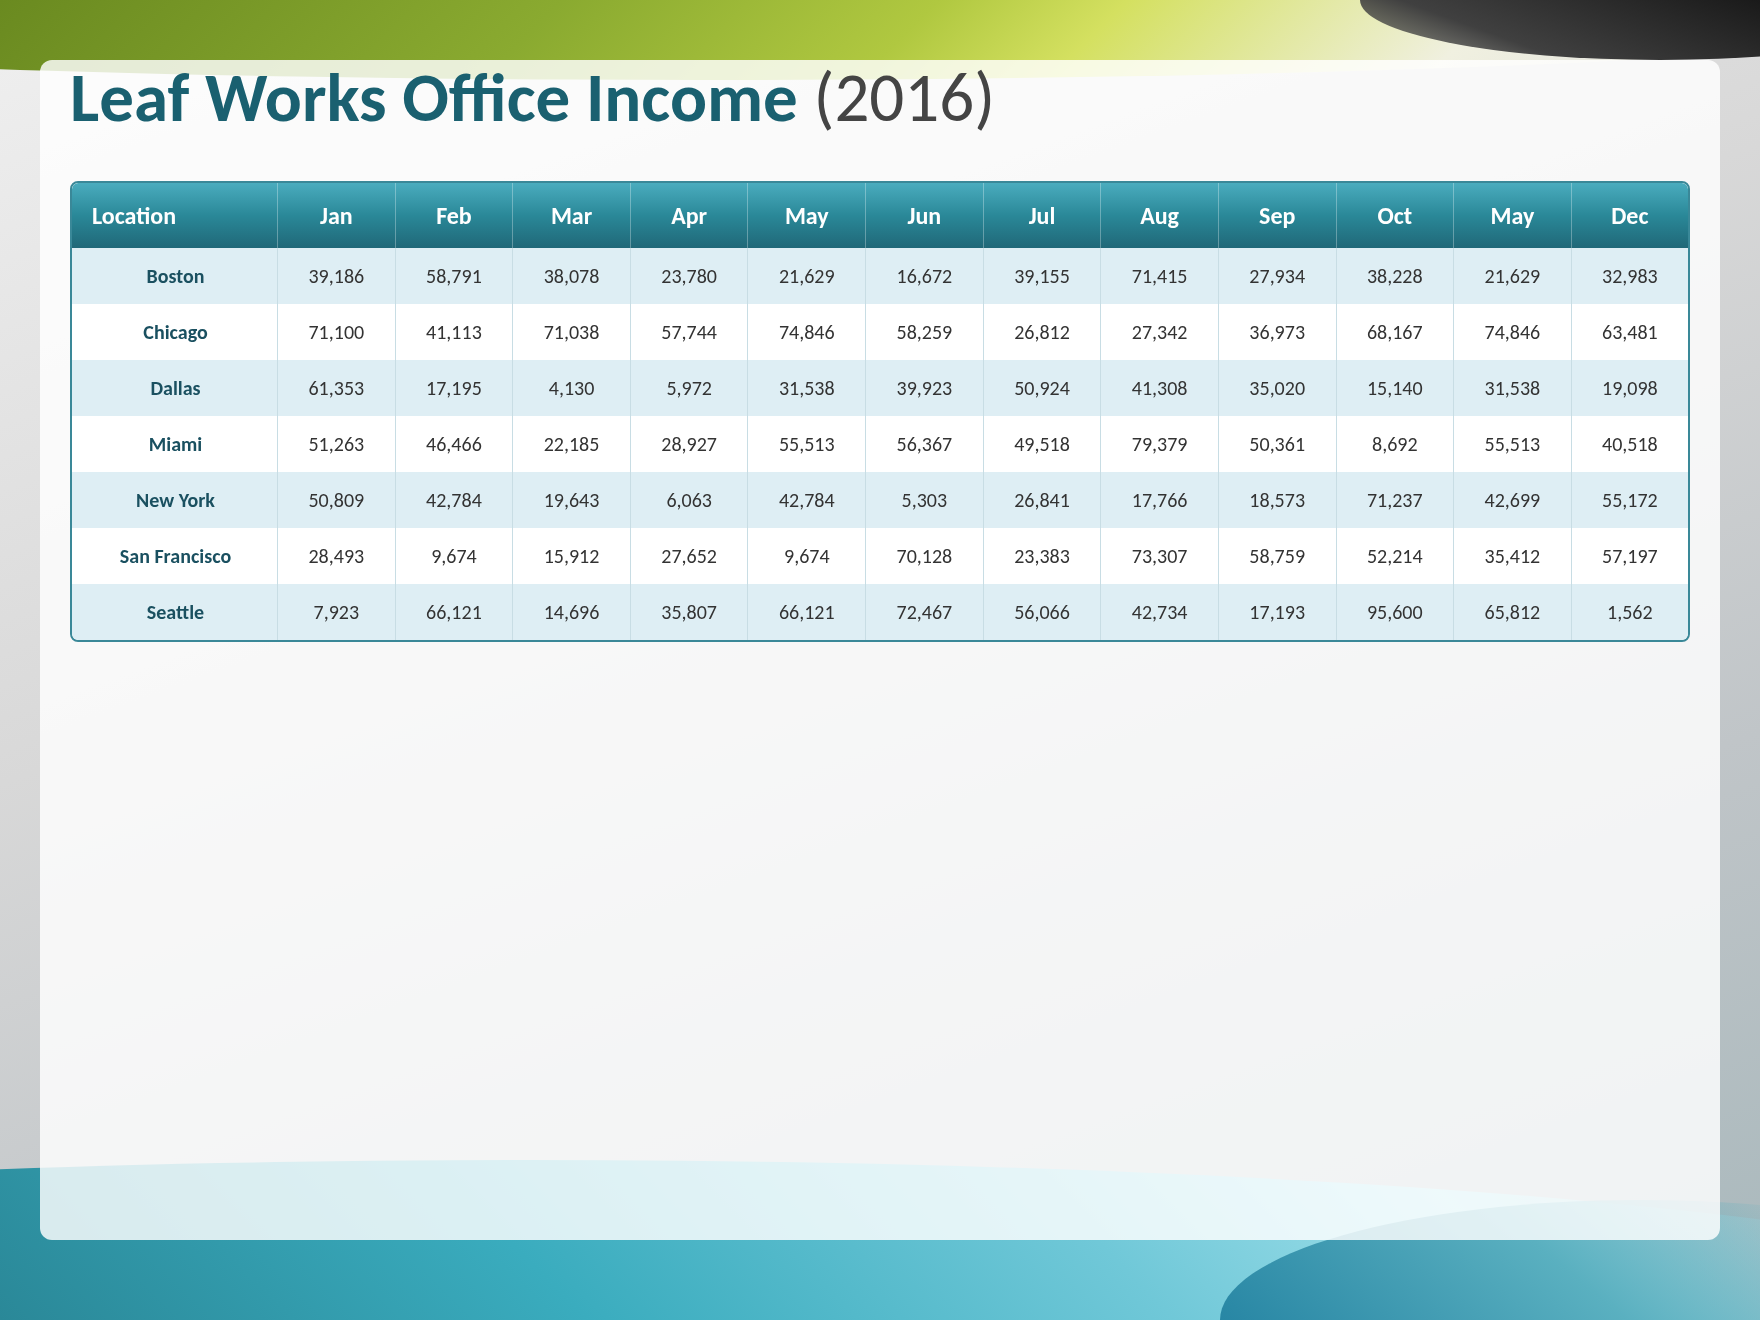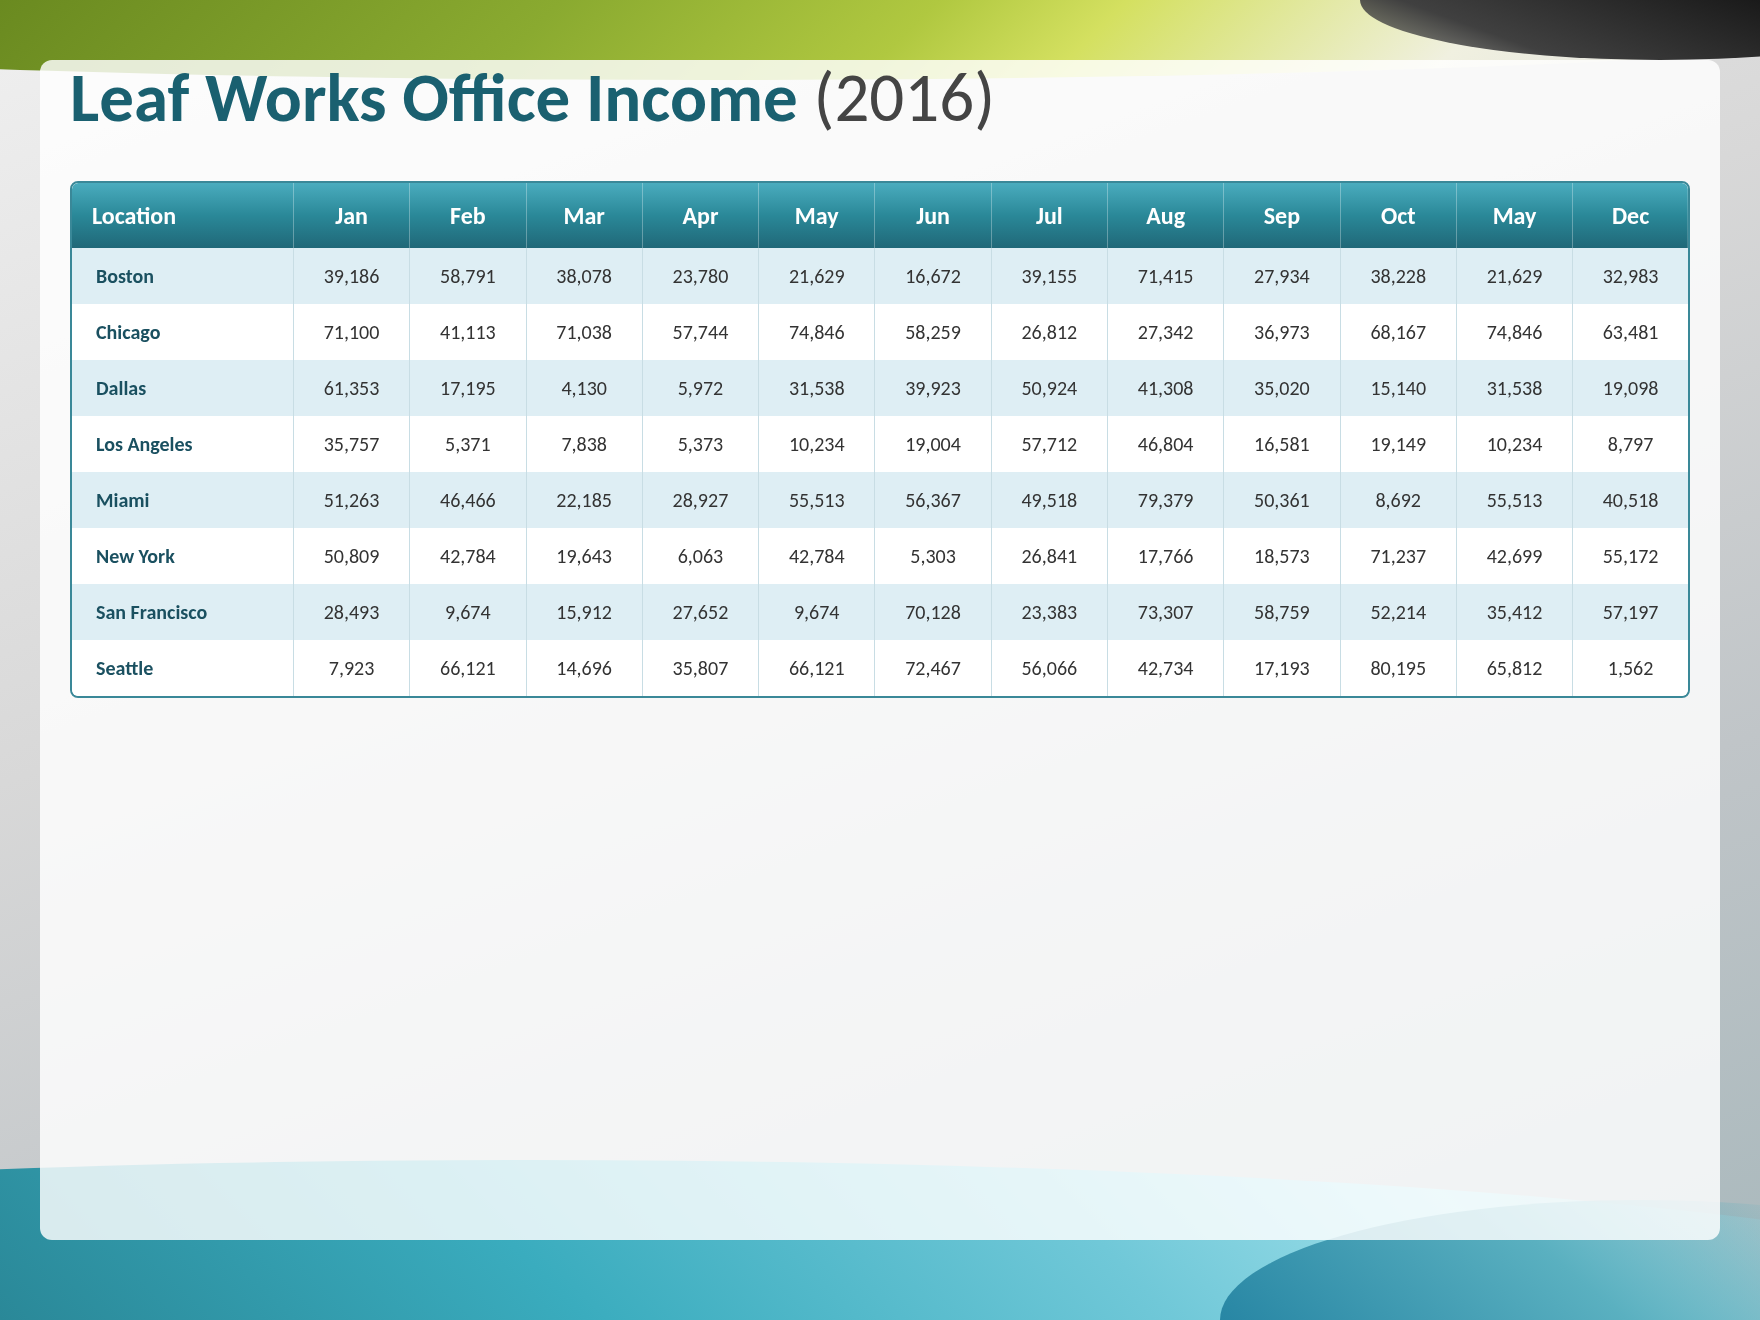--- a/index.html
+++ b/index.html
@@ -143,22 +143,22 @@
 
     .data-table tbody td {
       padding: 16px 10px;
       font-size: 20px;
       text-align: center;
       color: #333;
       border-right: 1px solid #c8dde4;
     }
 
     .data-table tbody td:first-child {
-      text-align: left;
-      padding-left: 24px;
+      text-align: center;
+      padding-left: 12px;
       font-weight: 700;
       color: #1a5060;
       border-right: 1px solid #c8dde4;
     }
 
     .data-table tbody td:last-child {
       border-right: none;
     }
 
     .data-table tbody tr:last-child td {
@@ -250,35 +250,20 @@
           <td>31,538</td>
           <td>39,923</td>
           <td>50,924</td>
           <td>41,308</td>
           <td>35,020</td>
           <td>15,140</td>
           <td>31,538</td>
           <td>19,098</td>
         </tr>
         <tr>
-          <td>Los Angeles</td>
-          <td>35,757</td>
-          <td>5,371</td>
-          <td>7,838</td>
-          <td>5,373</td>
-          <td>10,234</td>
-          <td>19,004</td>
-          <td>57,712</td>
-          <td>46,804</td>
-          <td>16,581</td>
-          <td>19,149</td>
-          <td>10,234</td>
-          <td>8,797</td>
-        </tr>
-        <tr>
           <td>Miami</td>
           <td>51,263</td>
           <td>46,466</td>
           <td>22,185</td>
           <td>28,927</td>
           <td>55,513</td>
           <td>56,367</td>
           <td>49,518</td>
           <td>79,379</td>
           <td>50,361</td>
@@ -320,20 +305,20 @@
           <td>Seattle</td>
           <td>7,923</td>
           <td>66,121</td>
           <td>14,696</td>
           <td>35,807</td>
           <td>66,121</td>
           <td>72,467</td>
           <td>56,066</td>
           <td>42,734</td>
           <td>17,193</td>
-          <td>80,195</td>
+          <td>95,600</td>
           <td>65,812</td>
           <td>1,562</td>
         </tr>
       </tbody>
   </table>
 
 </div>
 
 </body></html>

